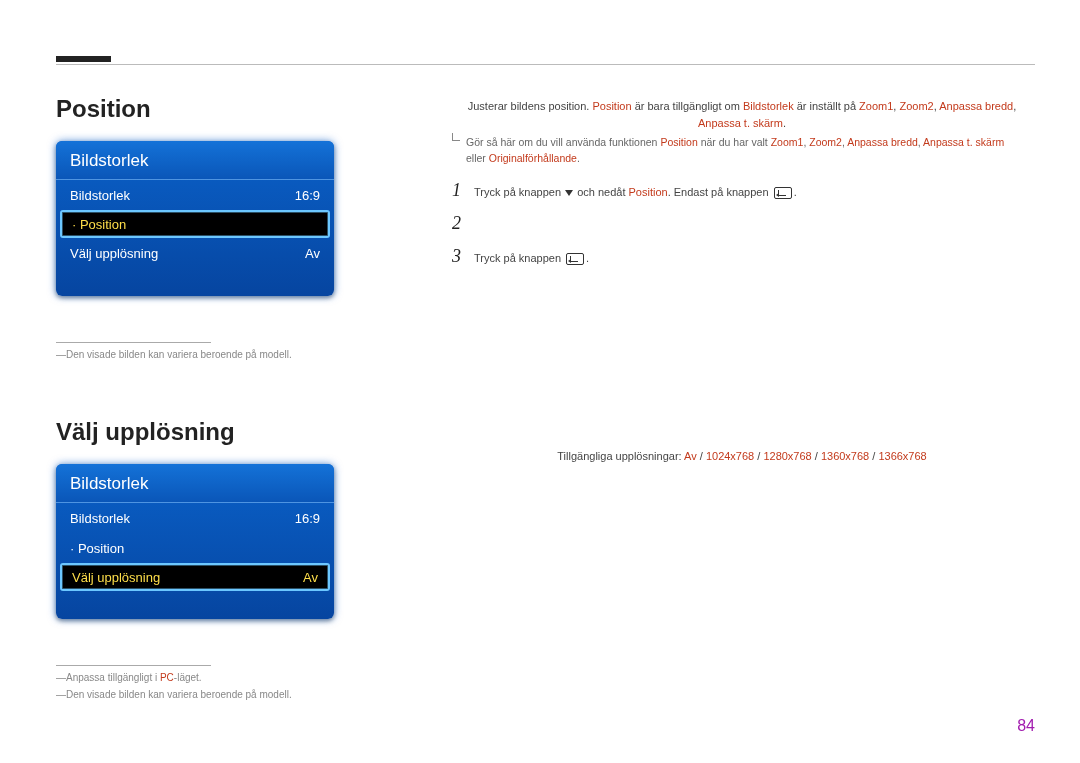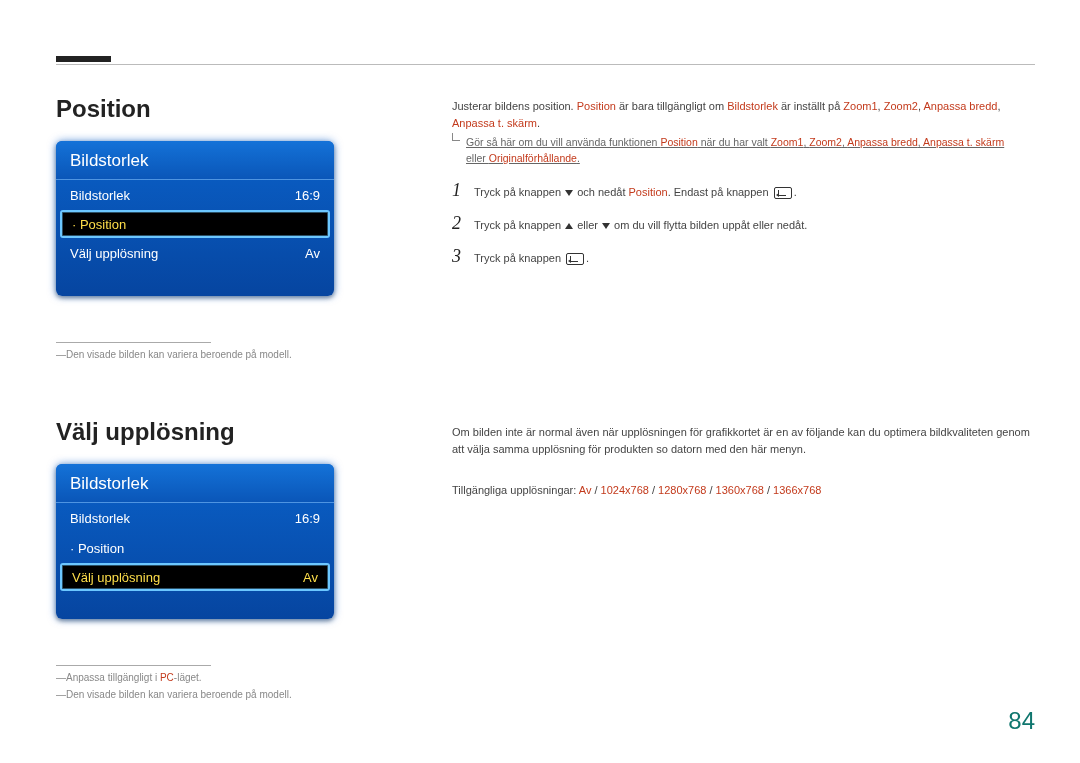--- a/index.html
+++ b/index.html
@@ -94,28 +94,27 @@
   .highlight { color: #c33a1c; }
   .right-col {
     position: absolute;
     left: 452px;
     top: 98px;
     width: 580px;
     font-size: 11px;
     color: #444;
     line-height: 1.5;
   }
-  .para { margin-bottom: 4px; }
+  .para { margin-bottom: 4px; text-align: center; }
   .subpara {
     position: relative;
     padding-left: 14px;
     margin: 4px 12px 10px 0;
     color: #666;
     font-size: 10.5px;
-    text-decoration: underline;
   }
   .subpara .tick {
     position: absolute;
     left: 0;
     top: -2px;
     width: 8px;
     height: 8px;
     border-left: 1px solid #888;
     border-bottom: 1px solid #888;
   }
@@ -182,22 +181,22 @@
     top: 424px;
     width: 580px;
     font-size: 11px;
     color: #444;
     line-height: 1.55;
   }
   .page-number {
     position: absolute;
     right: 45px;
     bottom: 28px;
-    font-size: 24px;
-    color: #0f766e;
+    font-size: 16px;
+    color: #a21caf;
     font-weight: 300;
   }
 </style>
 </head>
 <body>
 
 <div class="top-marker"></div>
 <div class="top-rule"></div>
 
 <div class="left-col">
@@ -273,32 +272,28 @@
   </div>
 
   <div class="step-row">
     <div class="step-num">1</div>
     <div class="step-text">
       <span>Tryck på knappen </span><span class="icon-tri-down"></span><span> och nedåt </span><span class="highlight">Position</span><span>. Endast på knappen </span><span class="icon-enter"></span>.
     </div>
   </div>
   <div class="step-row">
     <div class="step-num">2</div>
-    <div class="step-text">
-      <span>Tryck på knappen </span><span class="icon-tri-up"></span><span> eller </span><span class="icon-tri-down"></span><span> om du vill flytta bilden uppåt eller nedåt.</span>
-    </div>
   </div>
   <div class="step-row">
     <div class="step-num">3</div>
     <div class="step-text">
       <span>Tryck på knappen </span><span class="icon-enter"></span>.
     </div>
   </div>
 </div>
 
 <div class="right-section2">
-  <div class="para">Om bilden inte är normal även när upplösningen för grafikkortet är en av följande kan du optimera bildkvaliteten genom att välja samma upplösning för produkten so datorn med den här menyn.</div>
   <div class="para" style="margin-top:24px">
     <span>Tillgängliga upplösningar: </span><span class="highlight">Av</span> / <span class="highlight">1024x768</span> / <span class="highlight">1280x768</span> / <span class="highlight">1360x768</span> / <span class="highlight">1366x768</span>
   </div>
 </div>
 
 <div class="page-number">84</div>
 
 </body></html>

